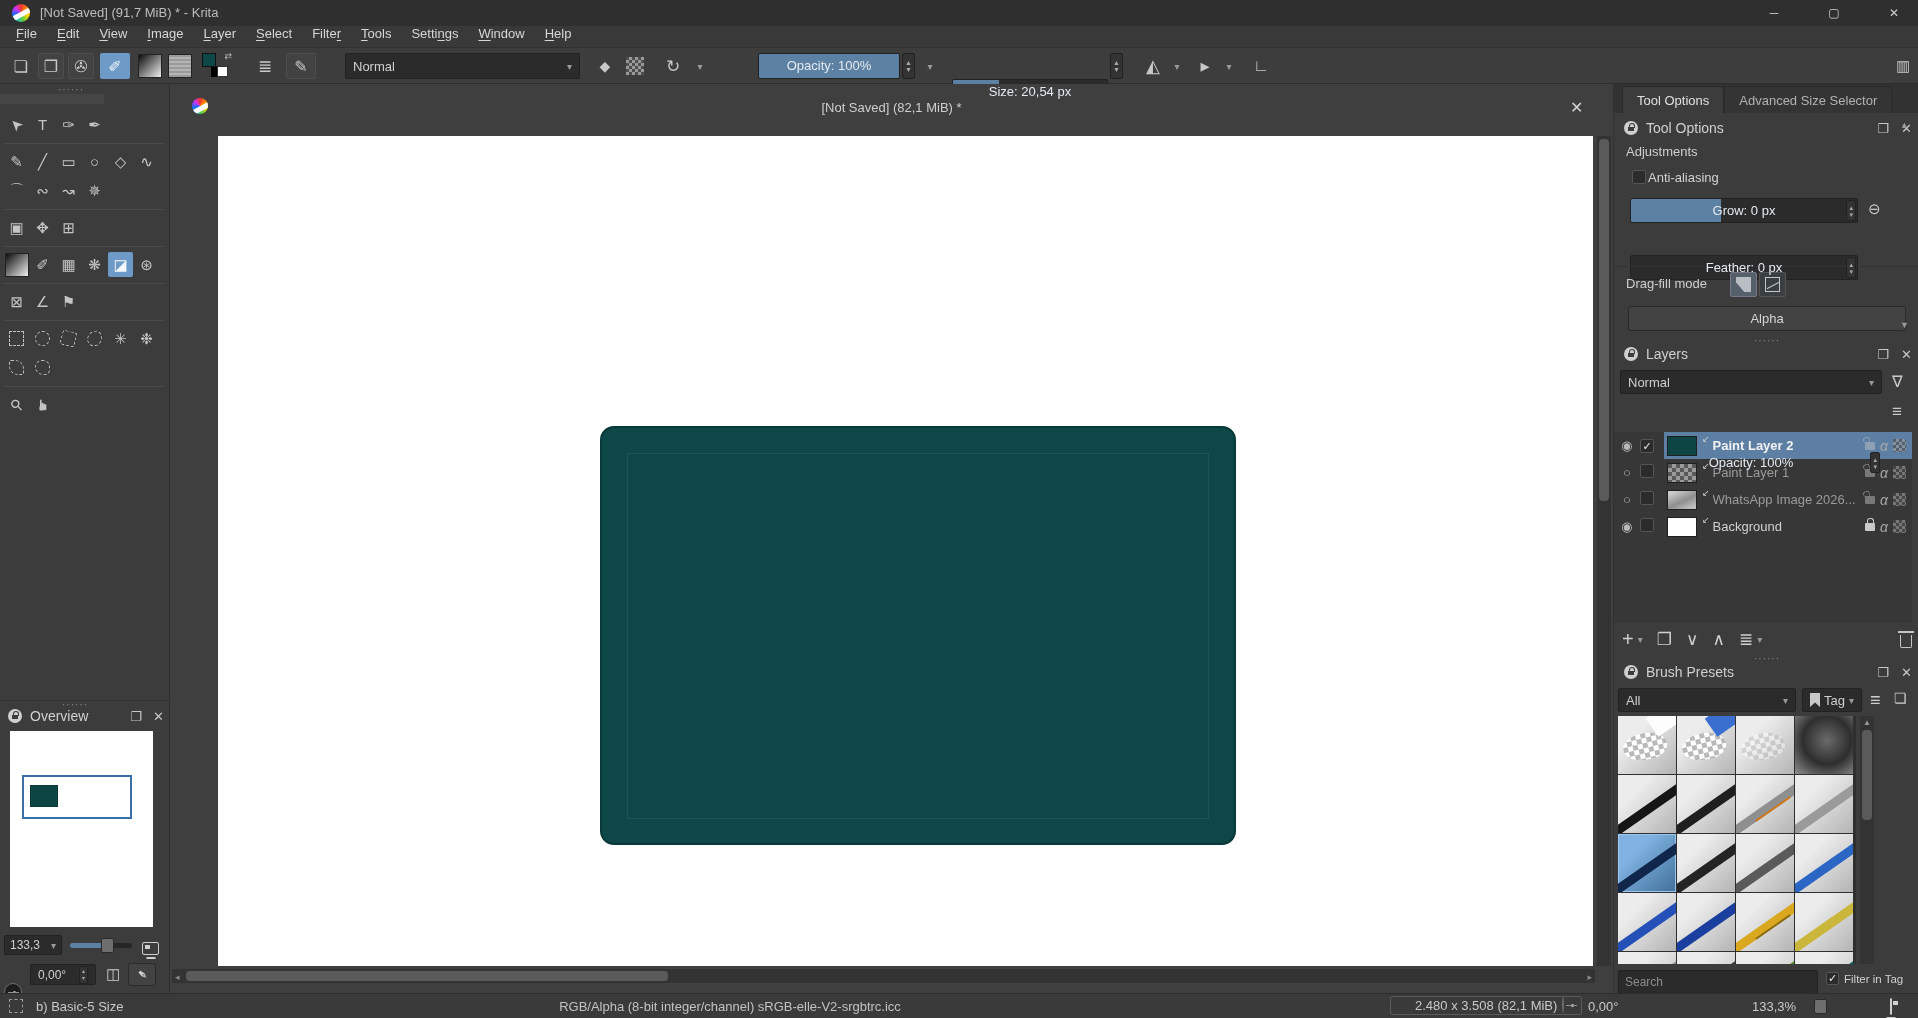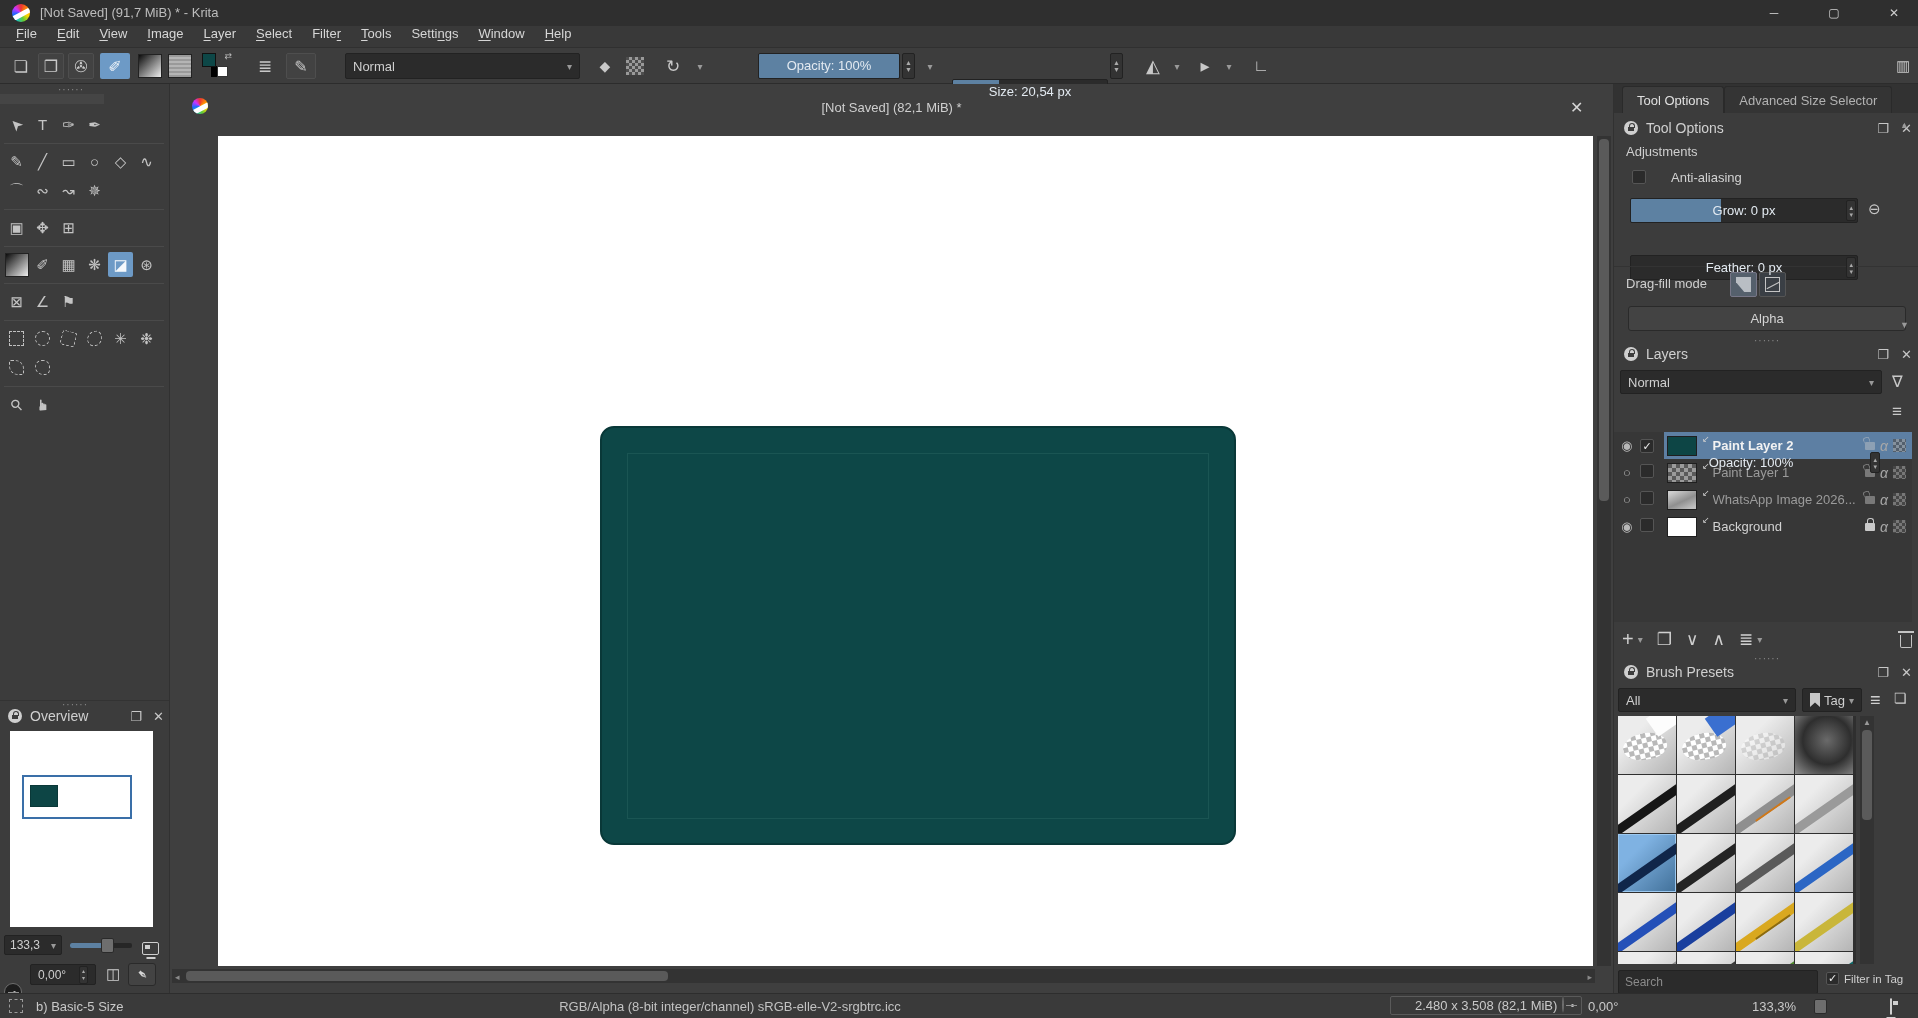--- a/index.html
+++ b/index.html
@@ -394,21 +394,21 @@
     <div class="tab inactive">Advanced Size Selector</div>
   </div>
 
   <div class="abs dock-header" style="left:10px;top:36px;width:288px;">
     <span class="hlock"></span>
     <span>Tool Options</span>
     <span class="hicon">❐</span>
     <span class="hicon" style="margin-left:4px;">✕</span>
   </div>
   <div class="abs" style="left:12px;top:60px;color:#cfcfcf;">Adjustments</div>
-  <div class="abs" style="left:18px;top:86px;display:flex;gap:25px;align-items:flex-start;">
+  <div class="abs" style="left:18px;top:86px;display:flex;gap:2px;align-items:flex-start;">
     <span class="checkbox"></span>
     <span>Anti-aliasing</span>
   </div>
   <div class="abs kslider" style="left:16px;top:114px;width:228px;height:25px;line-height:23px;">
     <span class="fill" style="width:40%;"></span>
     <span class="lbl">Grow: 0 px</span>
     <span class="spin" style="position:absolute;right:1px;top:1px;height:21px;z-index:2;">
         <span style="font-size:7px;">▴</span>
         <span style="font-size:7px;">▾</span>
       </span>

